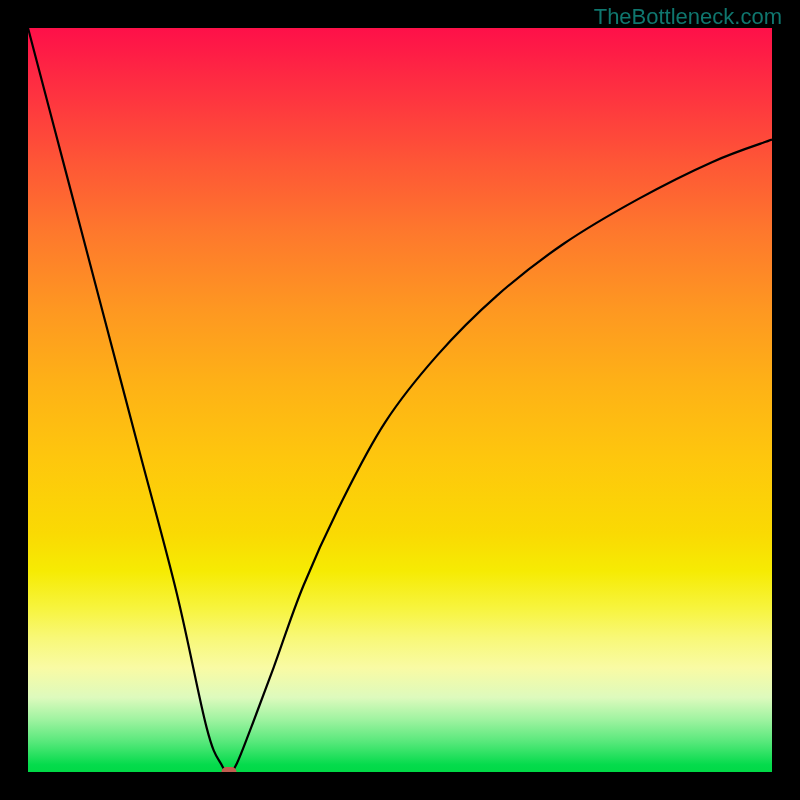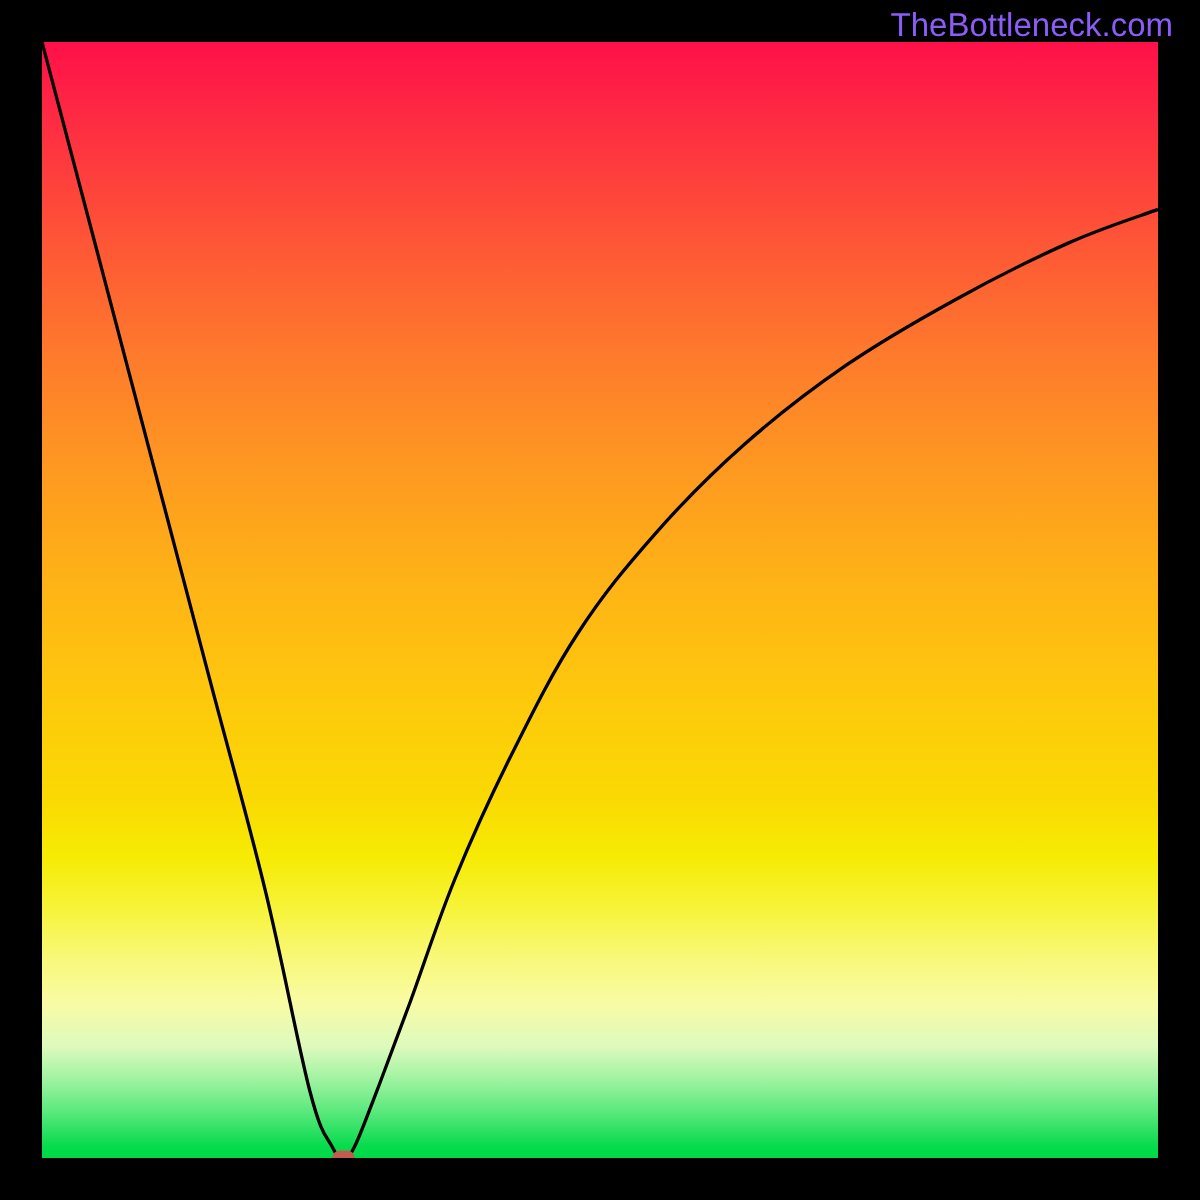--- a/index.html
+++ b/index.html
@@ -7,21 +7,21 @@
     width: 800px;
     height: 800px;
     background: #000;
     position: relative;
     font-family: Arial, sans-serif;
   }
   .watermark {
     position: absolute;
     top: 4px;
     right: 18px;
-    color: #8b5cf6;
+    color: #0f766e;
     font-size: 22px;
     font-weight: 500;
     z-index: 10;
   }
   .plot-area {
     position: absolute;
     top: 28px;
     left: 28px;
     width: 744px;
     height: 744px;

